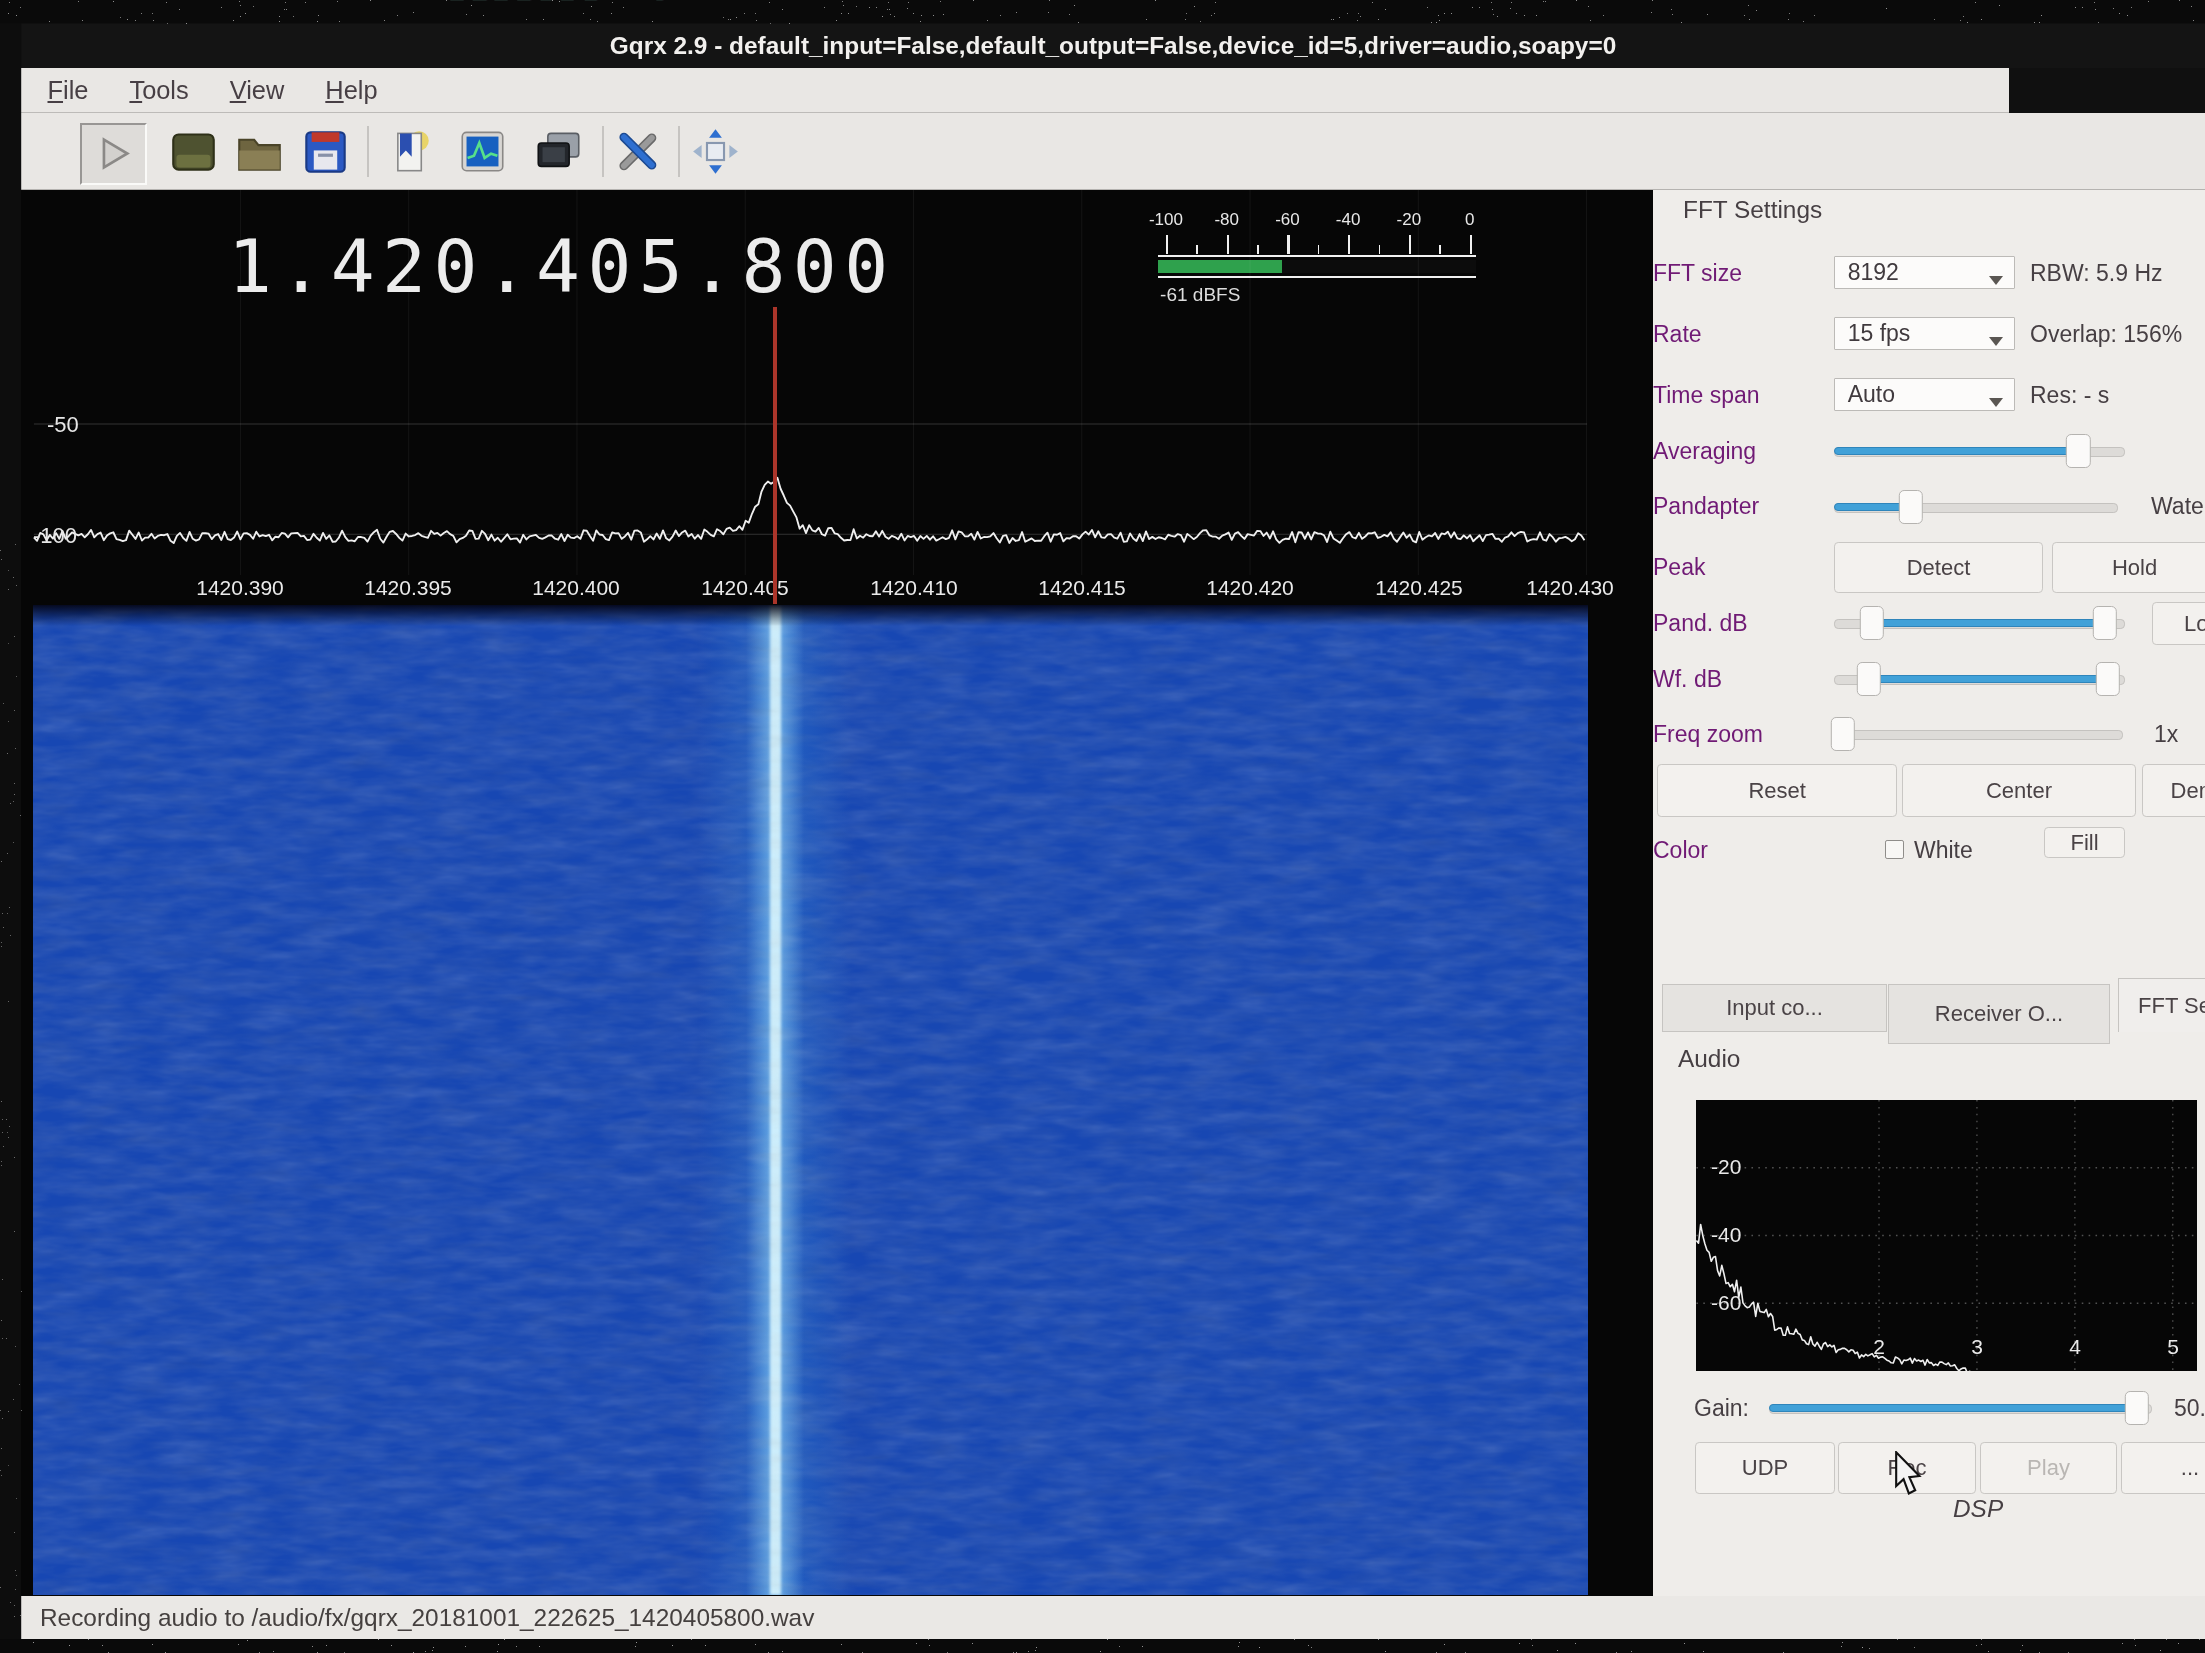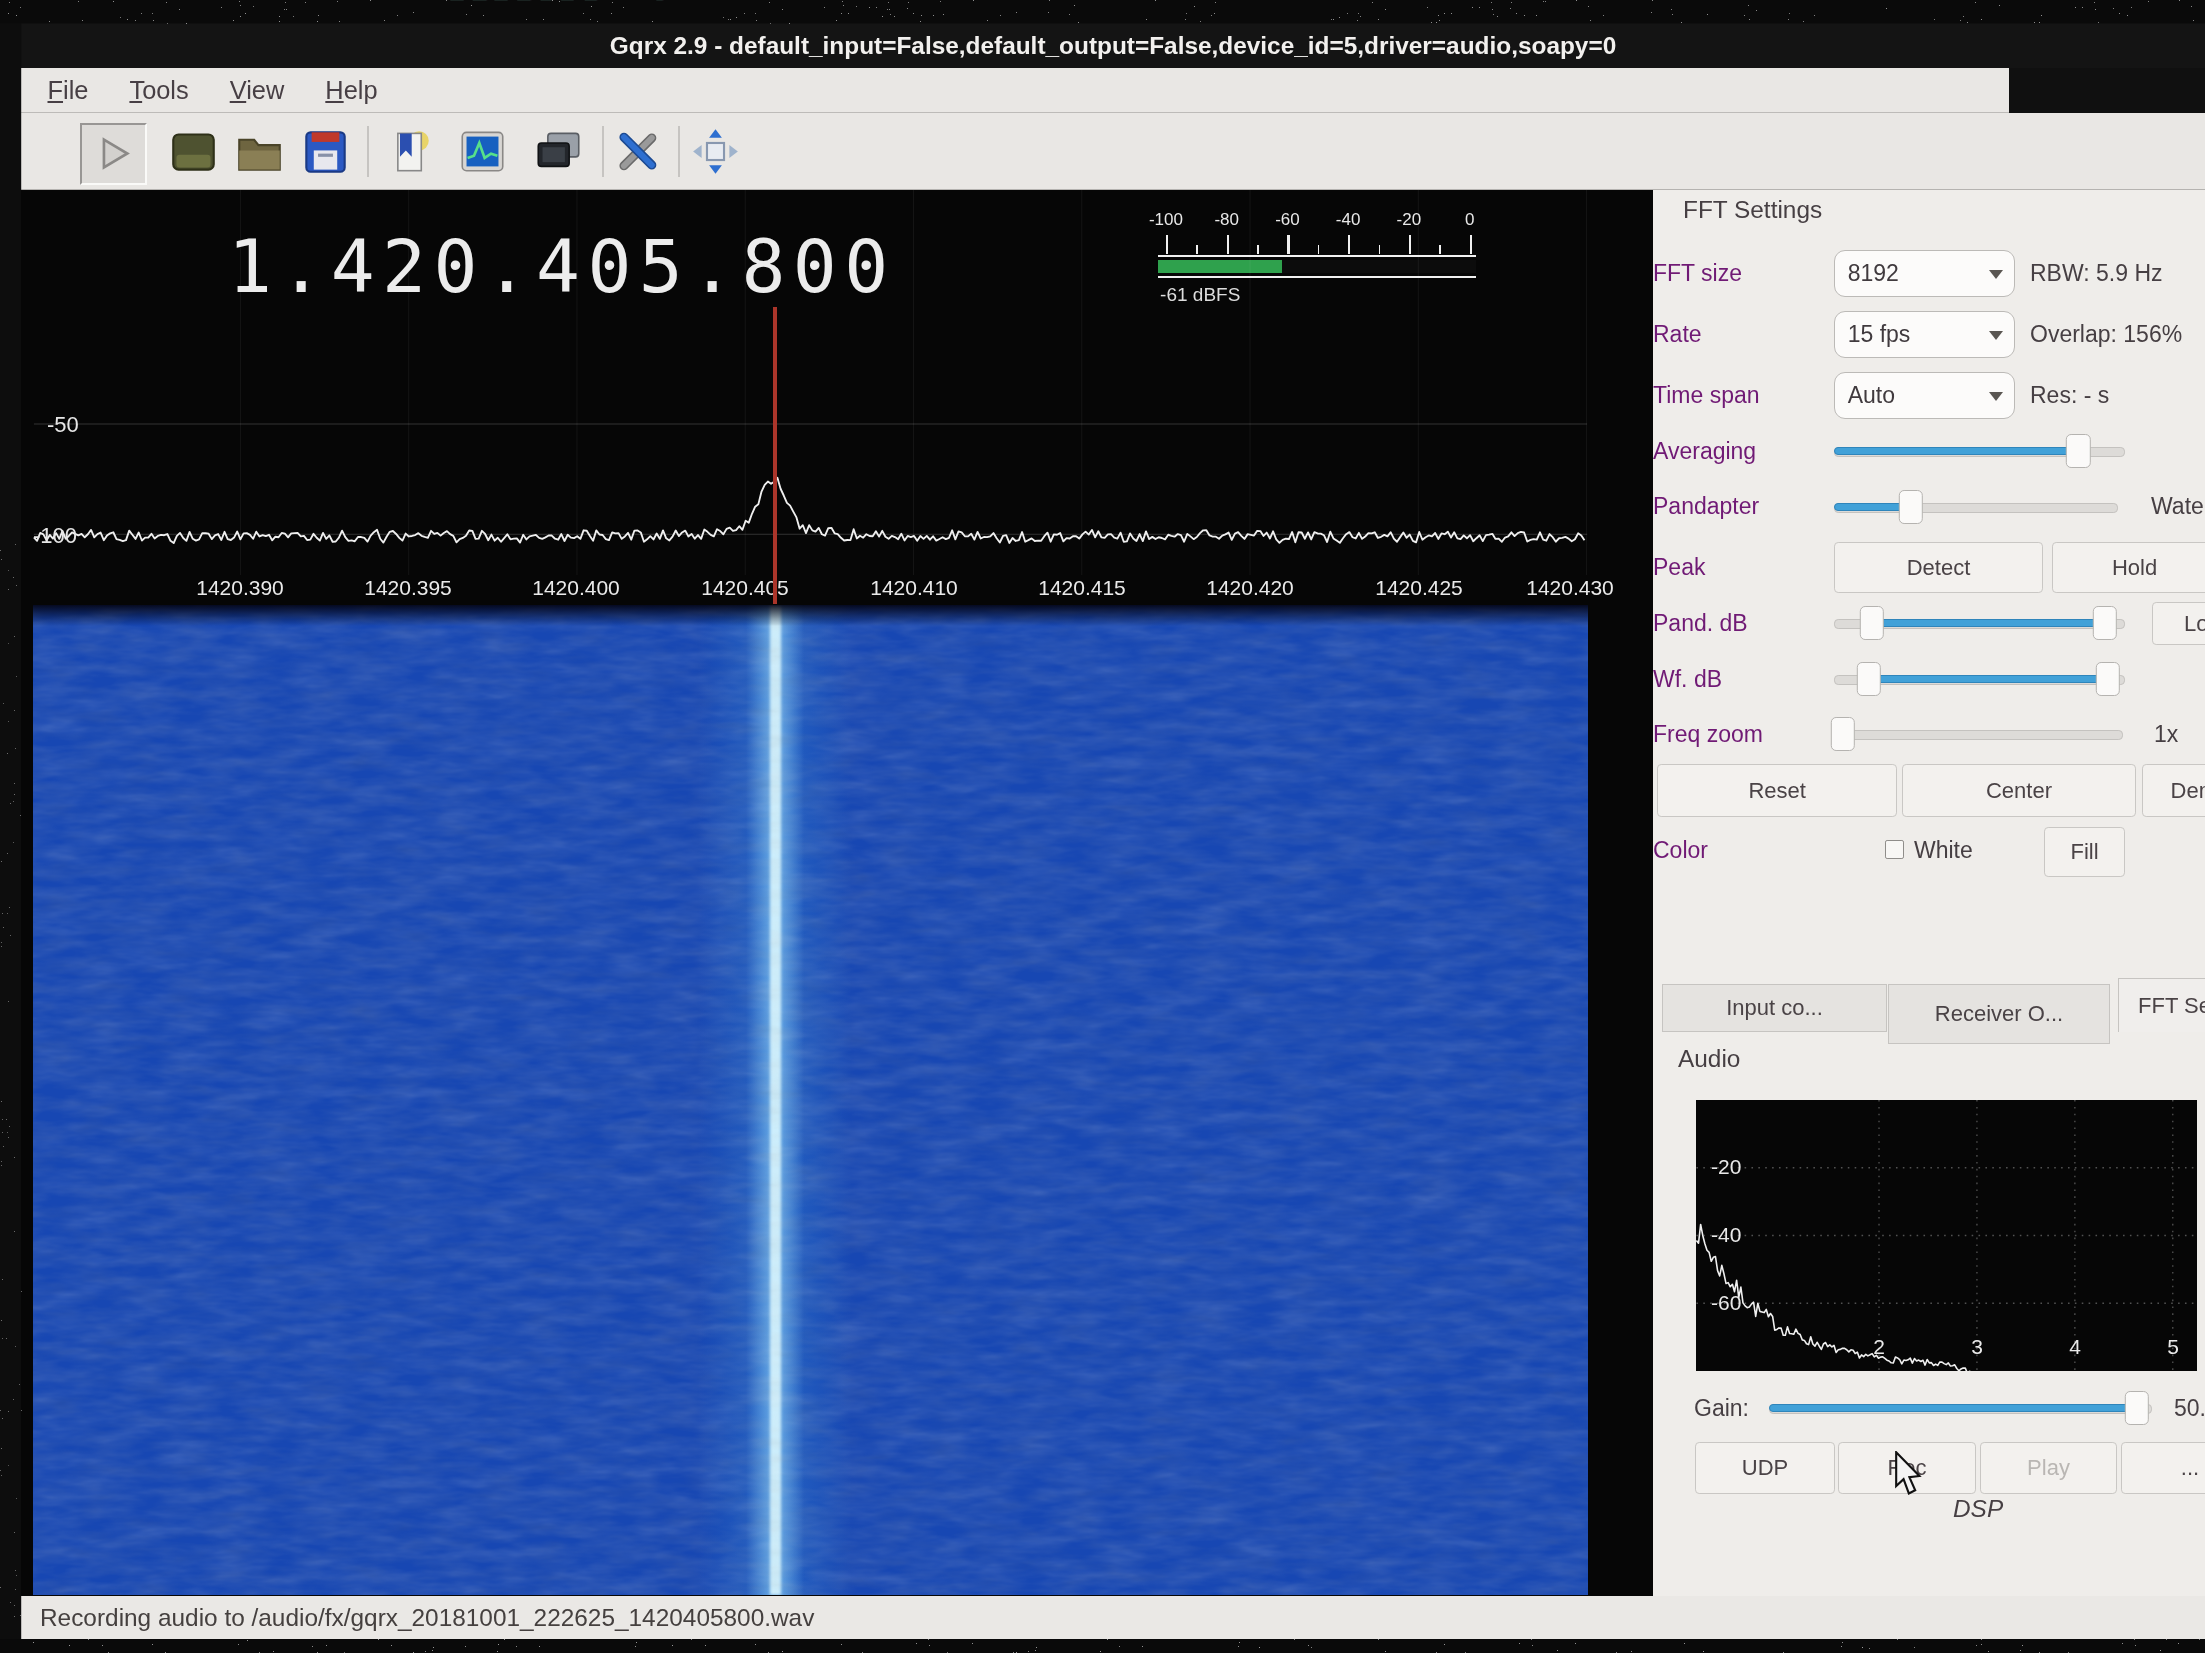--- a/index.html
+++ b/index.html
@@ -43,22 +43,22 @@
   #wf-topshade{left:0;top:0;width:100%;height:21px;background:linear-gradient(180deg,rgba(2,2,16,.9),rgba(2,2,16,0));}
   #wf-glow1{left:665px;top:0;width:154px;height:100%;
             background:linear-gradient(90deg,rgba(64,150,225,0) 0%,rgba(64,150,225,.33) 45%,rgba(64,150,225,.33) 55%,rgba(64,150,225,0) 100%);}
   #wf-glow2{left:713px;top:0;width:58px;height:100%;
             background:linear-gradient(90deg,rgba(140,210,250,0) 0%,rgba(140,210,250,.55) 40%,rgba(140,210,250,.55) 60%,rgba(140,210,250,0) 100%);}
   #wf-core{left:737px;top:0;width:10.6px;height:100%;background:#cdeefc;filter:blur(1.6px);}
   
   #panel{left:1653px;top:190px;width:552px;height:1406px;background:#efedea;overflow:hidden;color:#463f43;}
   .plabel{position:absolute;left:0;width:175px;text-align:left;font-size:23px;color:#701a75;transform:translateY(-50%);}
   .sidetext{position:absolute;font-size:23px;color:#463f43;white-space:nowrap;transform:translateY(-50%);}
-  .combo{position:absolute;left:181px;width:181px;height:47px;background:#fcfbfa;border:1.1px solid #bcbab7;border-radius:11px;
-         font-size:23px;color:#403a3e;display:flex;align-items:center;padding-left:12.7px;box-sizing:border-box;}
+  .combo{position:absolute;left:181px;width:181px;height:33px;background:#fcfbfa;border:1.1px solid #bcbab7;border-radius:1px;
+         font-size:23px;color:#403a3e;display:flex;align-items:center;padding-left:12.7px;box-sizing:border-box;margin-top:6px;}
   .combo-arrow{position:absolute;right:10.6px;top:19px;width:0;height:0;border-left:7.4px solid transparent;
                border-right:7.4px solid transparent;border-top:9.5px solid #5a5652;}
   .btn{position:absolute;background:#f3f1ee;border:1.1px solid #c9c7c4;border-radius:4.2px;color:#4a4346;
        font-size:22px;display:flex;align-items:center;justify-content:center;box-sizing:border-box;}
   .btn.disabled{color:#b9b6b3;}
   .slider{position:absolute;height:34px;}
   .groove{position:absolute;left:0;right:0;top:12.7px;height:8.5px;background:#dddbd8;border:0.5px solid #c4c2bf;border-radius:4.2px;}
   .fill{position:absolute;top:12.7px;height:8.5px;background:#41a1d8;border-radius:4.2px;border:0.5px solid #2f85bb;box-sizing:border-box;}
   .handle{position:absolute;top:0;width:24.4px;height:34px;background:#fbfaf9;border:1.1px solid #b5b3b0;border-radius:5.3px;
           transform:translateX(-50%);box-sizing:border-box;}
@@ -331,21 +331,21 @@
   </div>
   <span class="sidetext" style="left:501px;top:544px">1x</span>
 
   <div class="btn" style="left:4.2px;top:574px;width:240px;height:53px">Reset</div>
   <div class="btn" style="left:249px;top:574px;width:234px;height:53px">Center</div>
   <div class="btn" style="left:489px;top:574px;width:138px;height:53px;justify-content:flex-start;padding-left:27.6px">Demod</div>
 
   <span class="plabel" style="top:660px">Color</span>
   <div class="checkbox" style="left:232px;top:650px"></div>
   <span class="sidetext" style="left:261px;top:660px">White</span>
-  <div class="btn" style="left:391px;top:637px;width:81px;height:50px">Fill</div>
+  <div class="btn" style="left:391px;top:637px;width:81px;height:31px">Fill</div>
 
   <div class="tab" style="left:9px;top:794px;width:225px;height:48px">Input co...</div>
   <div class="tab" style="left:235px;top:794px;width:222px;height:60px">Receiver O...</div>
   <div class="tab active" style="left:465px;top:788px;width:159px;height:54px">FFT Settings</div>
 
   <div class="abs" style="left:25px;top:855px;font-size:24.4px">Audio</div>
 
   <div class="abs" id="audio-plot">
     <svg id="audio-svg" width="501" height="271" viewBox="0 0 945 512">
         <line x1="0" x2="945" y1="128.0" y2="128.0" stroke="rgba(255,255,255,0.30)" stroke-width="2.5" stroke-dasharray="3 10"></line>

